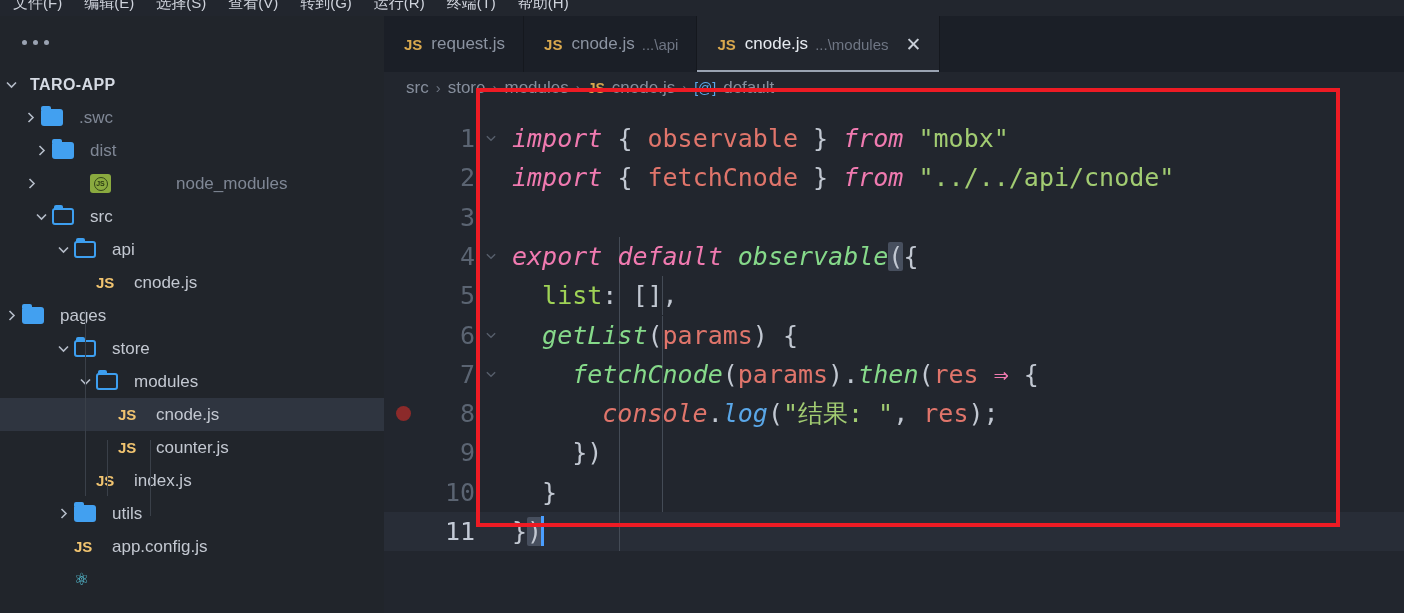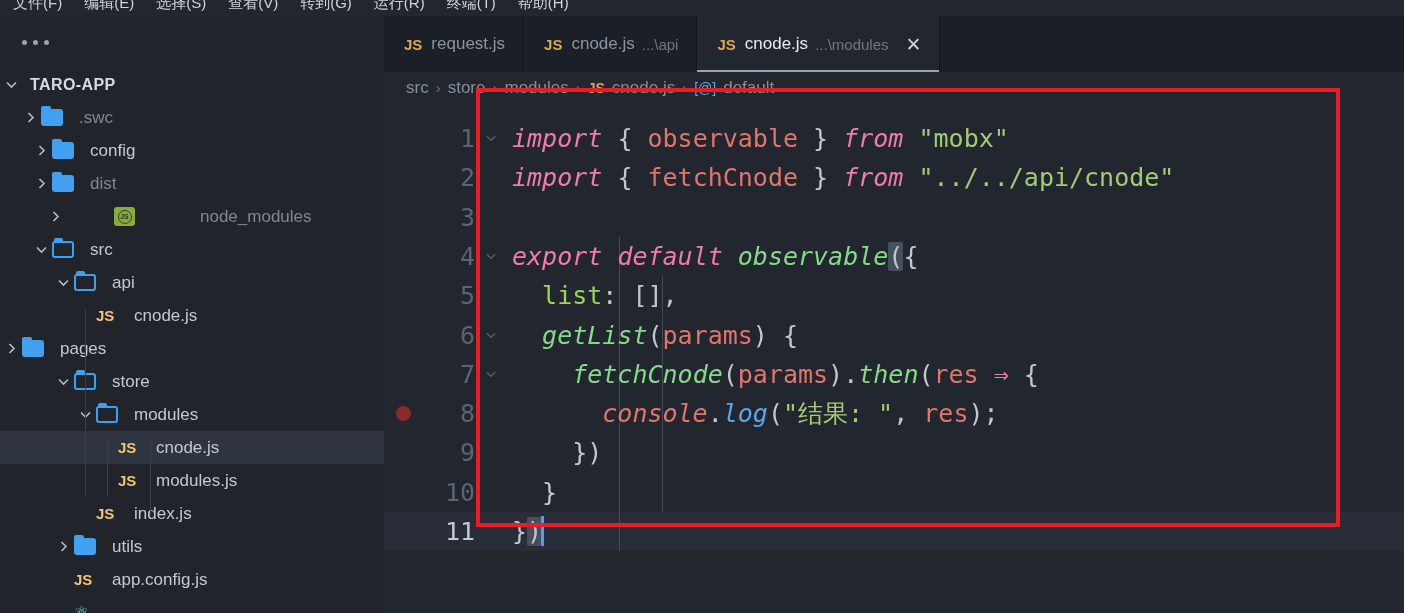--- a/index.html
+++ b/index.html
@@ -195,34 +195,23 @@
         </div>
         <div class="row" style="padding-left: 30px;">
           <span class="chev">
             <svg width="13" height="13" viewBox="0 0 13 13">
               <path d="M4.5 2 L9 6.5 L4.5 11" fill="none" stroke="currentColor" stroke-width="1.6"></path>
             </svg>
           </span>
           <span class="ficon">
             <span class="folder-closed"></span>
           </span>
-          <span class="label">config</span>
-        </div>
-        <div class="row" style="padding-left: 30px;">
-          <span class="chev">
-            <svg width="13" height="13" viewBox="0 0 13 13">
-              <path d="M4.5 2 L9 6.5 L4.5 11" fill="none" stroke="currentColor" stroke-width="1.6"></path>
-            </svg>
-          </span>
-          <span class="ficon">
-            <span class="folder-closed"></span>
-          </span>
           <span class="label dim">dist</span>
         </div>
-        <div class="row" style="padding-left: 44px; gap: 48px;">
+        <div class="row" style="padding-left: 20px; gap: 48px;">
           <span class="chev">
             <svg width="13" height="13" viewBox="0 0 13 13">
               <path d="M4.5 2 L9 6.5 L4.5 11" fill="none" stroke="currentColor" stroke-width="1.6"></path>
             </svg>
           </span>
           <span class="ficon">
             <span class="node-icon">
               <span>JS</span>
             </span>
           </span>
@@ -295,21 +284,21 @@
           <span class="ficon">
             <span class="js-icon">JS</span>
           </span>
           <span class="label">cnode.js</span>
         </div>
         <div class="row" style="padding-left: 96px;">
           <span class="chev"></span>
           <span class="ficon">
             <span class="js-icon">JS</span>
           </span>
-          <span class="label">modules.js</span>
+          <span class="label">counter.js</span>
         </div>
         <div class="row" style="padding-left: 74px;">
           <span class="chev"></span>
           <span class="ficon">
             <span class="js-icon">JS</span>
           </span>
           <span class="label">index.js</span>
         </div>
         <div class="row" style="padding-left: 52px;">
           <span class="chev">

